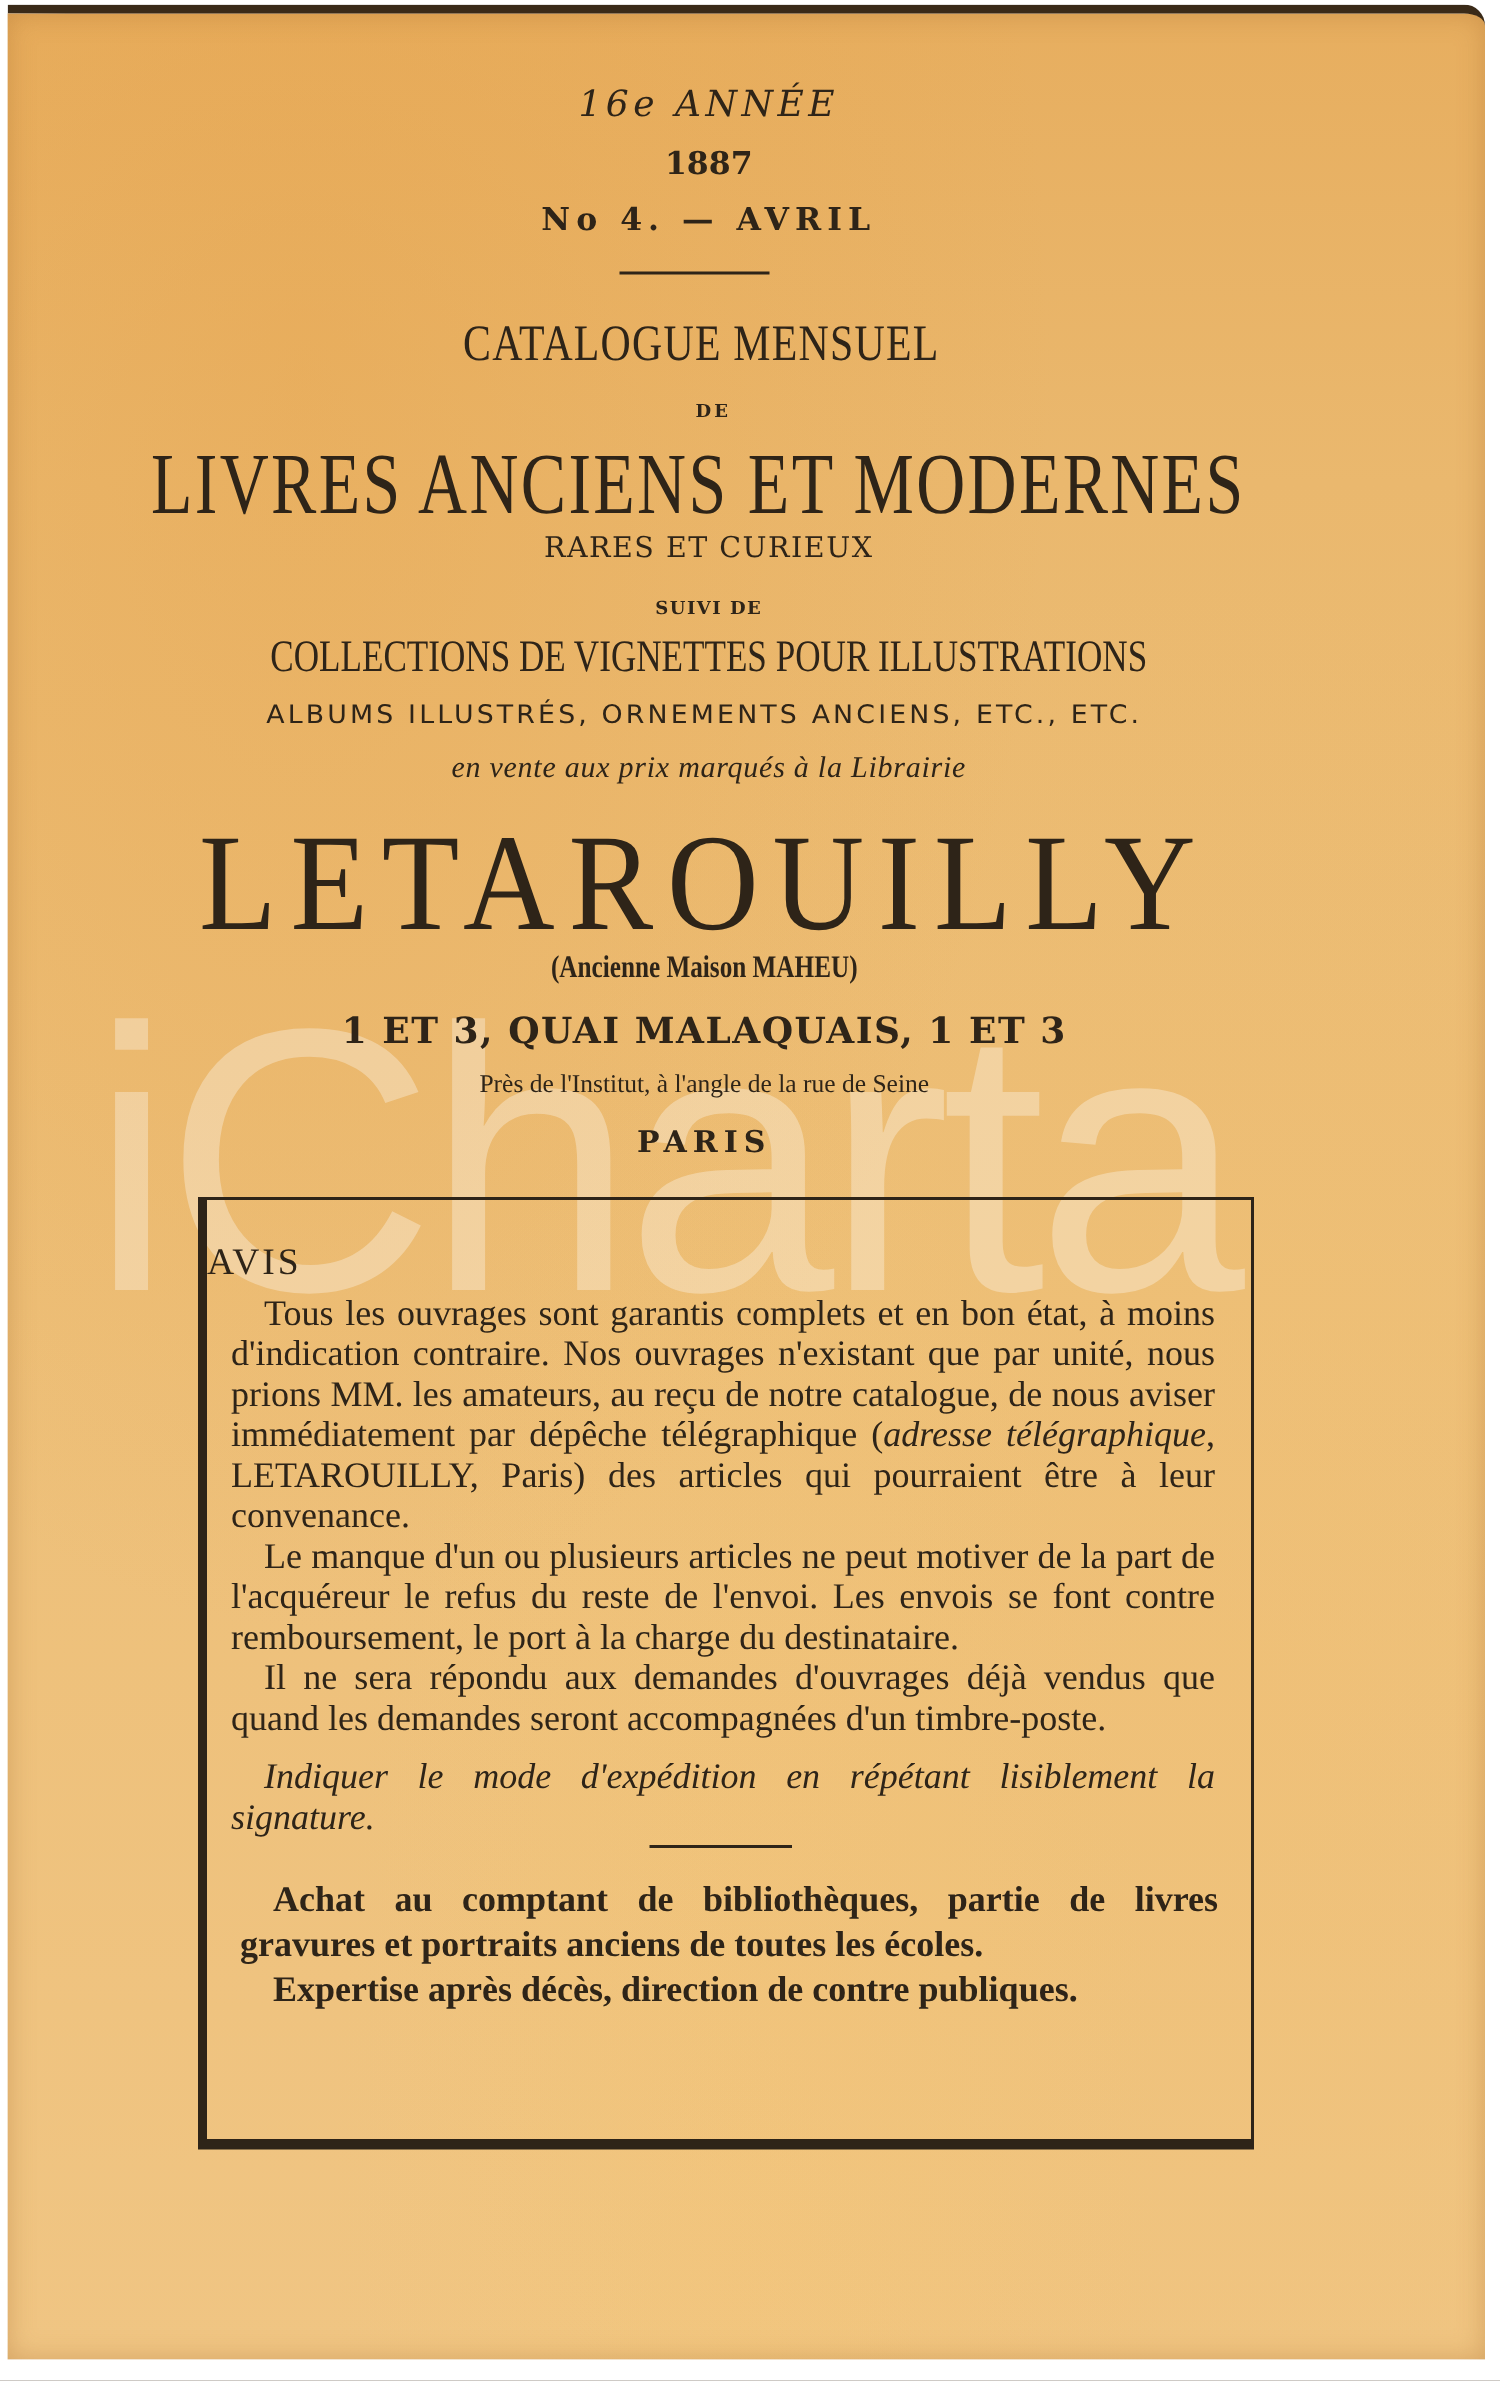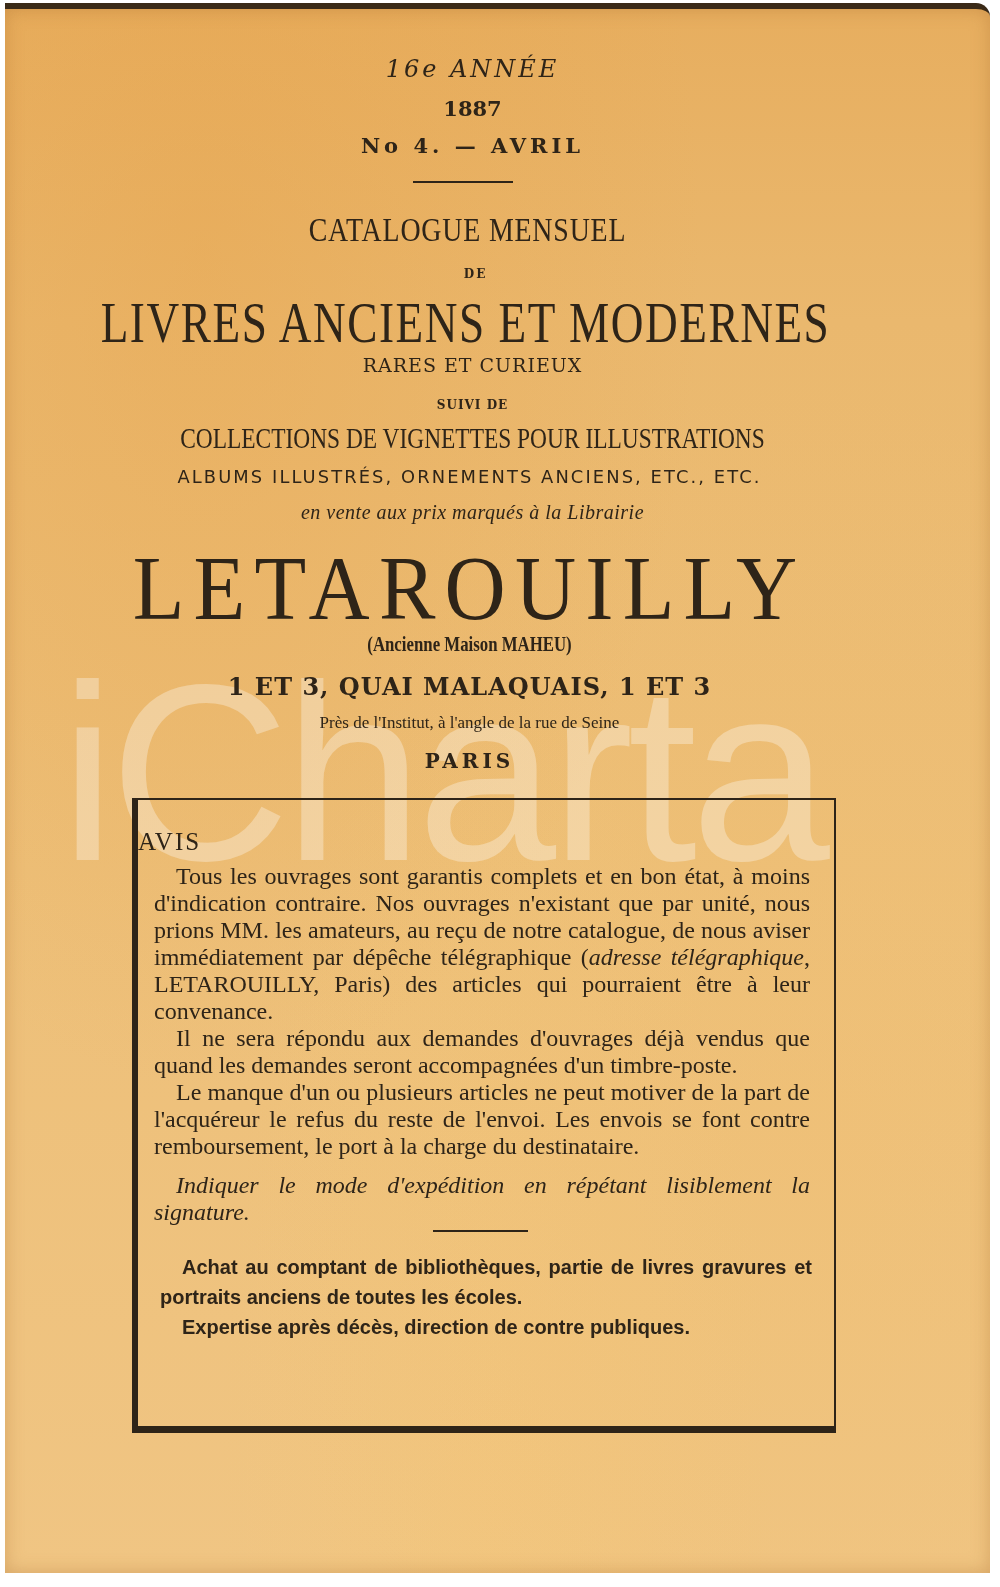--- a/index.html
+++ b/index.html
@@ -227,23 +227,23 @@
     top: 430px;
     width: 95px;
     height: 2px;
     background: #2e2418;
   }
   .achat {
     position: absolute;
     left: 22px;
     top: 452px;
     width: 652px;
-    font-family: Liberation Sans, sans-serif;
-    font-weight: bold;
-    font-size: 20px;
+    font-family: Liberation Serif, serif;
+    font-weight: bold;
+    font-size: 24px;
     line-height: 30px;
     text-align: justify;
   }
   .achat p { margin: 0; text-indent: 22px; }
 </style>
 </head>
 <body>
 
 <div class="paper">
 
@@ -266,22 +266,22 @@
   <div class="center letarouilly">LETAROUILLY</div>
   <div class="center ancienne">(Ancienne Maison MAHEU)</div>
   <div class="center quai">1 ET 3, QUAI MALAQUAIS, 1 ET 3</div>
   <div class="center pres">Près de l'Institut, à l'angle de la rue de Seine</div>
   <div class="center paris">PARIS</div>
 
   <div class="avis-box">
     <div class="avis-title">AVIS</div>
     <div class="avis-body">
       <p><span>Tous les ouvrages sont garantis complets et en bon état, à moins d'indication contraire. Nos ouvrages n'existant que par unité, nous prions MM. les amateurs, au reçu de notre catalogue, de nous aviser immédiatement par dépêche télégraphique (</span><span class="it">adresse télégraphique</span><span>, LETAROUILLY, Paris) des articles qui pourraient être à leur convenance.</span></p>
+      <p>Le manque d'un ou plusieurs articles ne peut motiver de la part de l'acquéreur le refus du reste de l'envoi. Les envois se font contre remboursement, le port à la charge du destinataire.</p>
       <p>Il ne sera répondu aux demandes d'ouvrages déjà vendus que quand les demandes seront accompagnées d'un timbre-poste.</p>
-      <p>Le manque d'un ou plusieurs articles ne peut motiver de la part de l'acquéreur le refus du reste de l'envoi. Les envois se font contre remboursement, le port à la charge du destinataire.</p>
       <p class="note">Indiquer le mode d'expédition en répétant lisiblement la signature.</p>
     </div>
     <div class="box-rule"></div>
     <div class="achat">
       <p>Achat au comptant de bibliothèques, partie de livres gravures et portraits anciens de toutes les écoles.</p>
       <p>Expertise après décès, direction de contre publiques.</p>
     </div>
   </div>
 
 </div>

